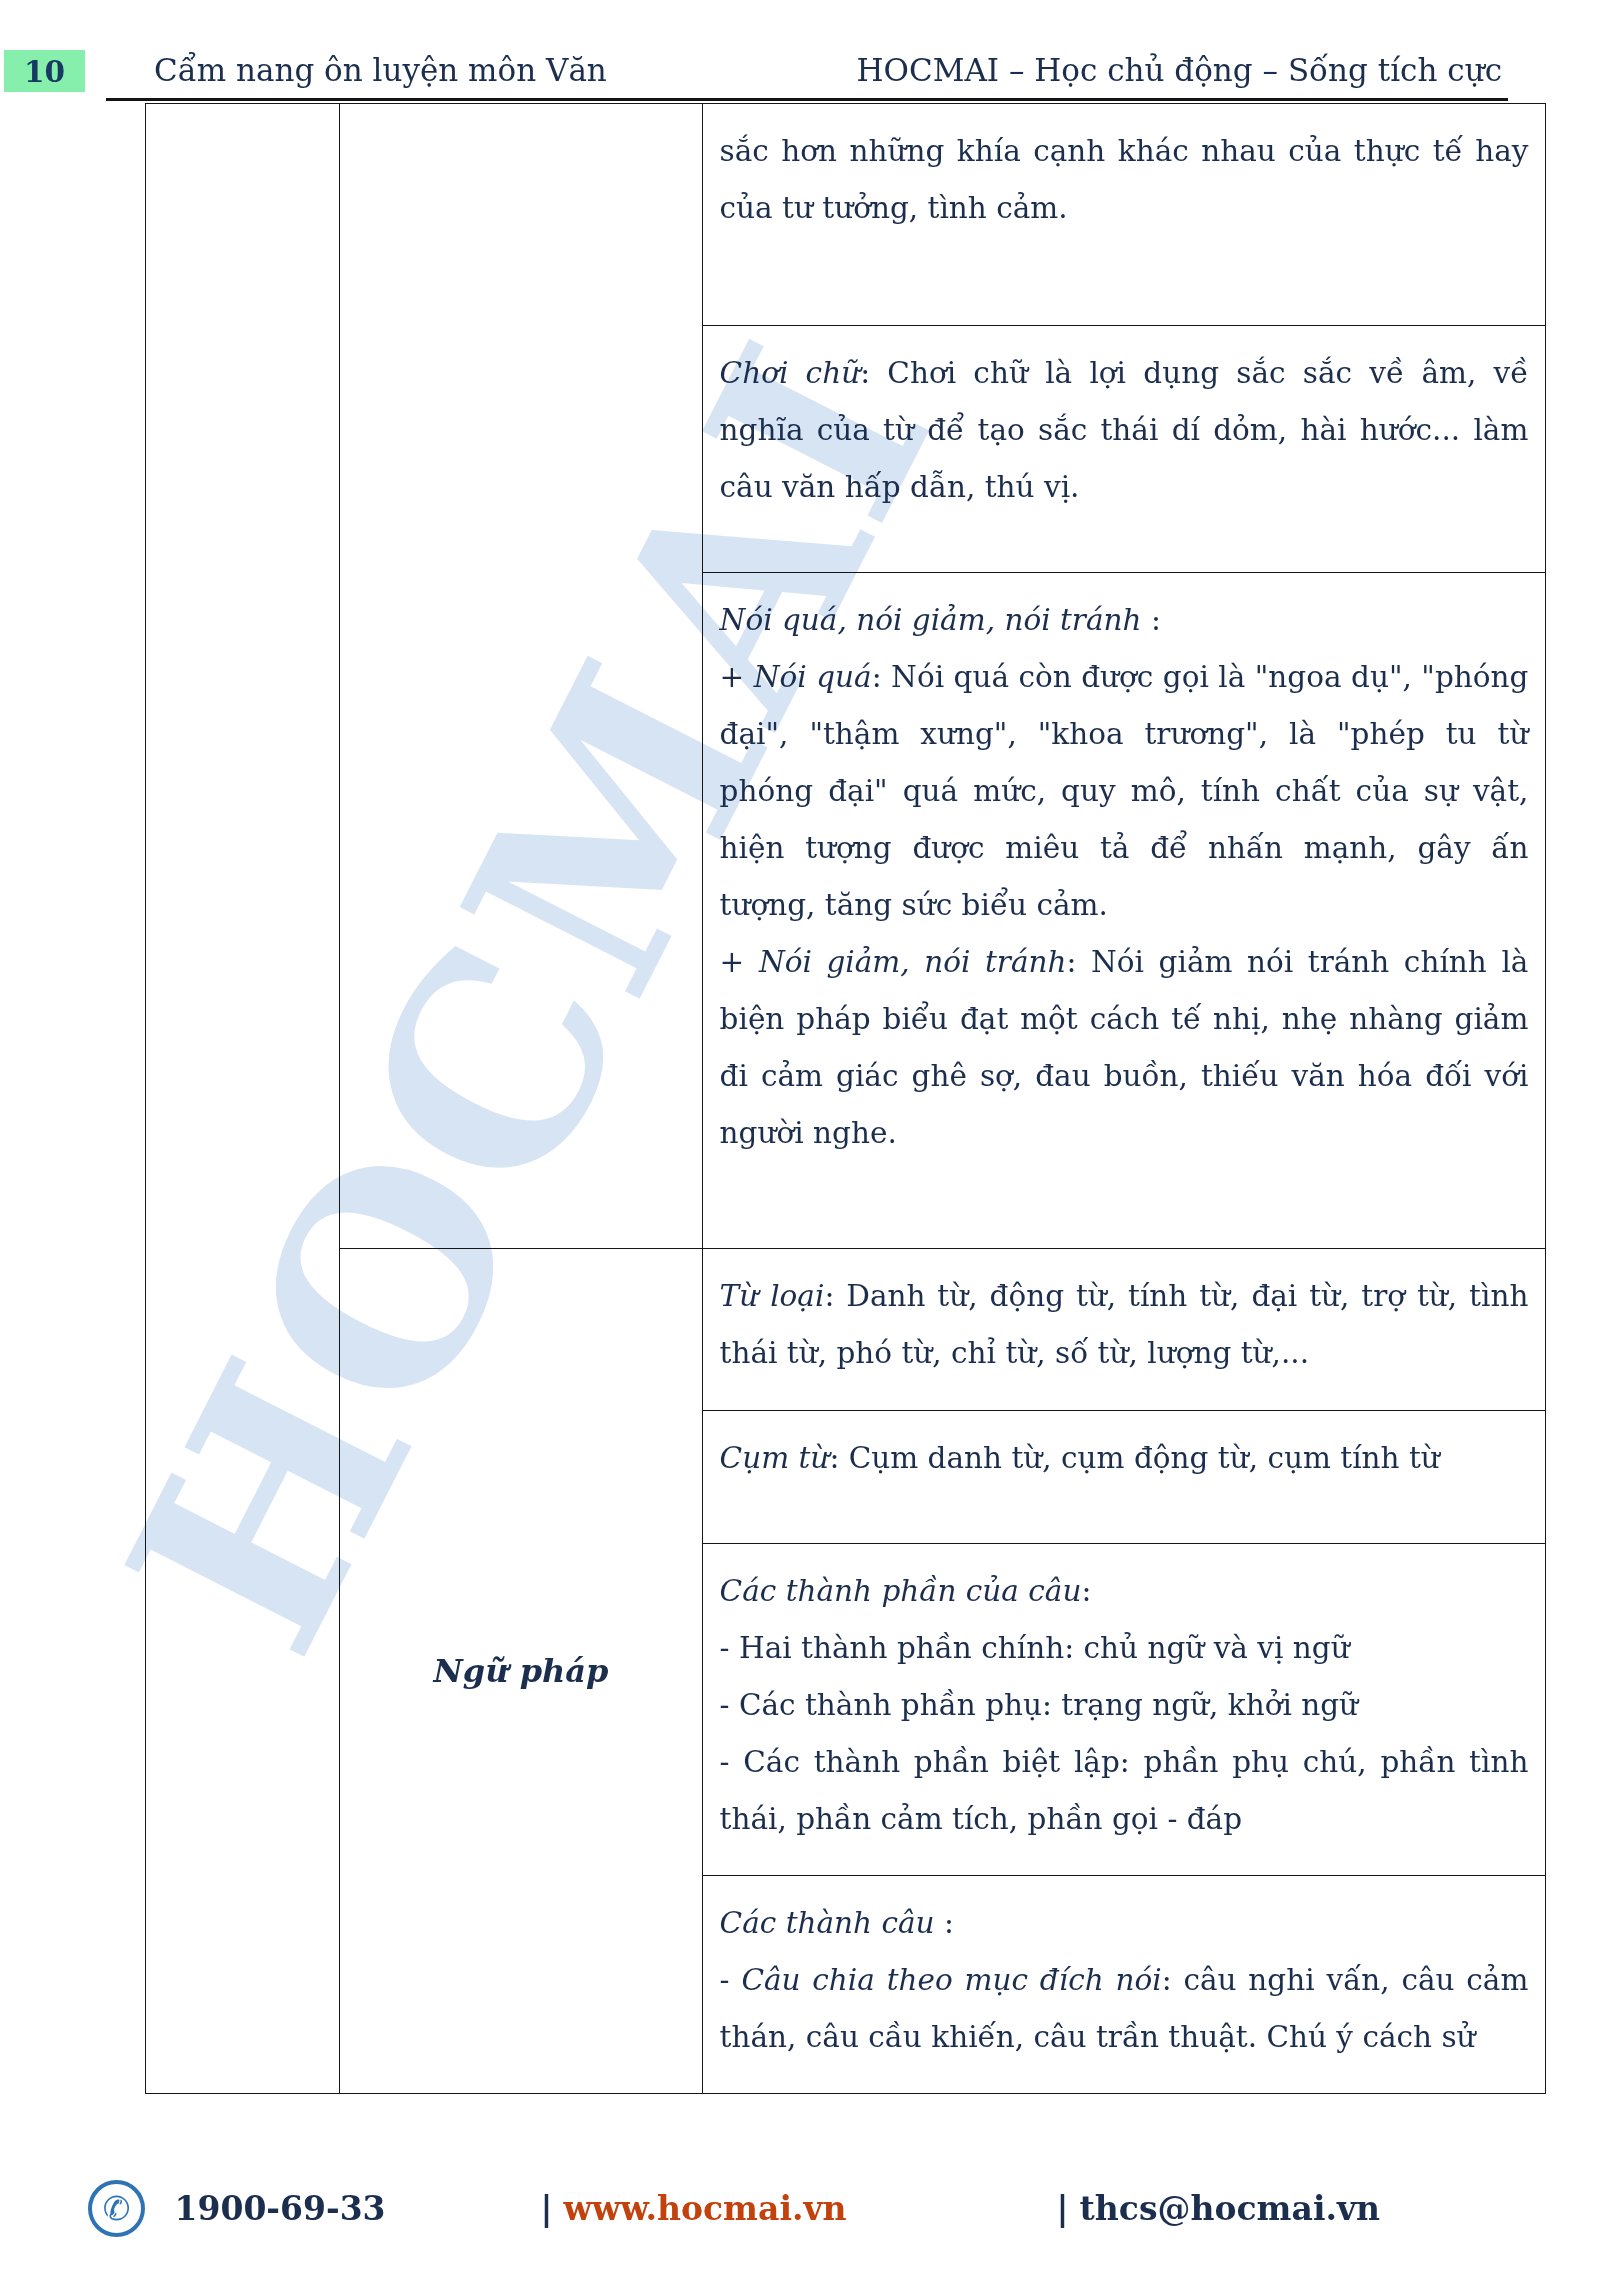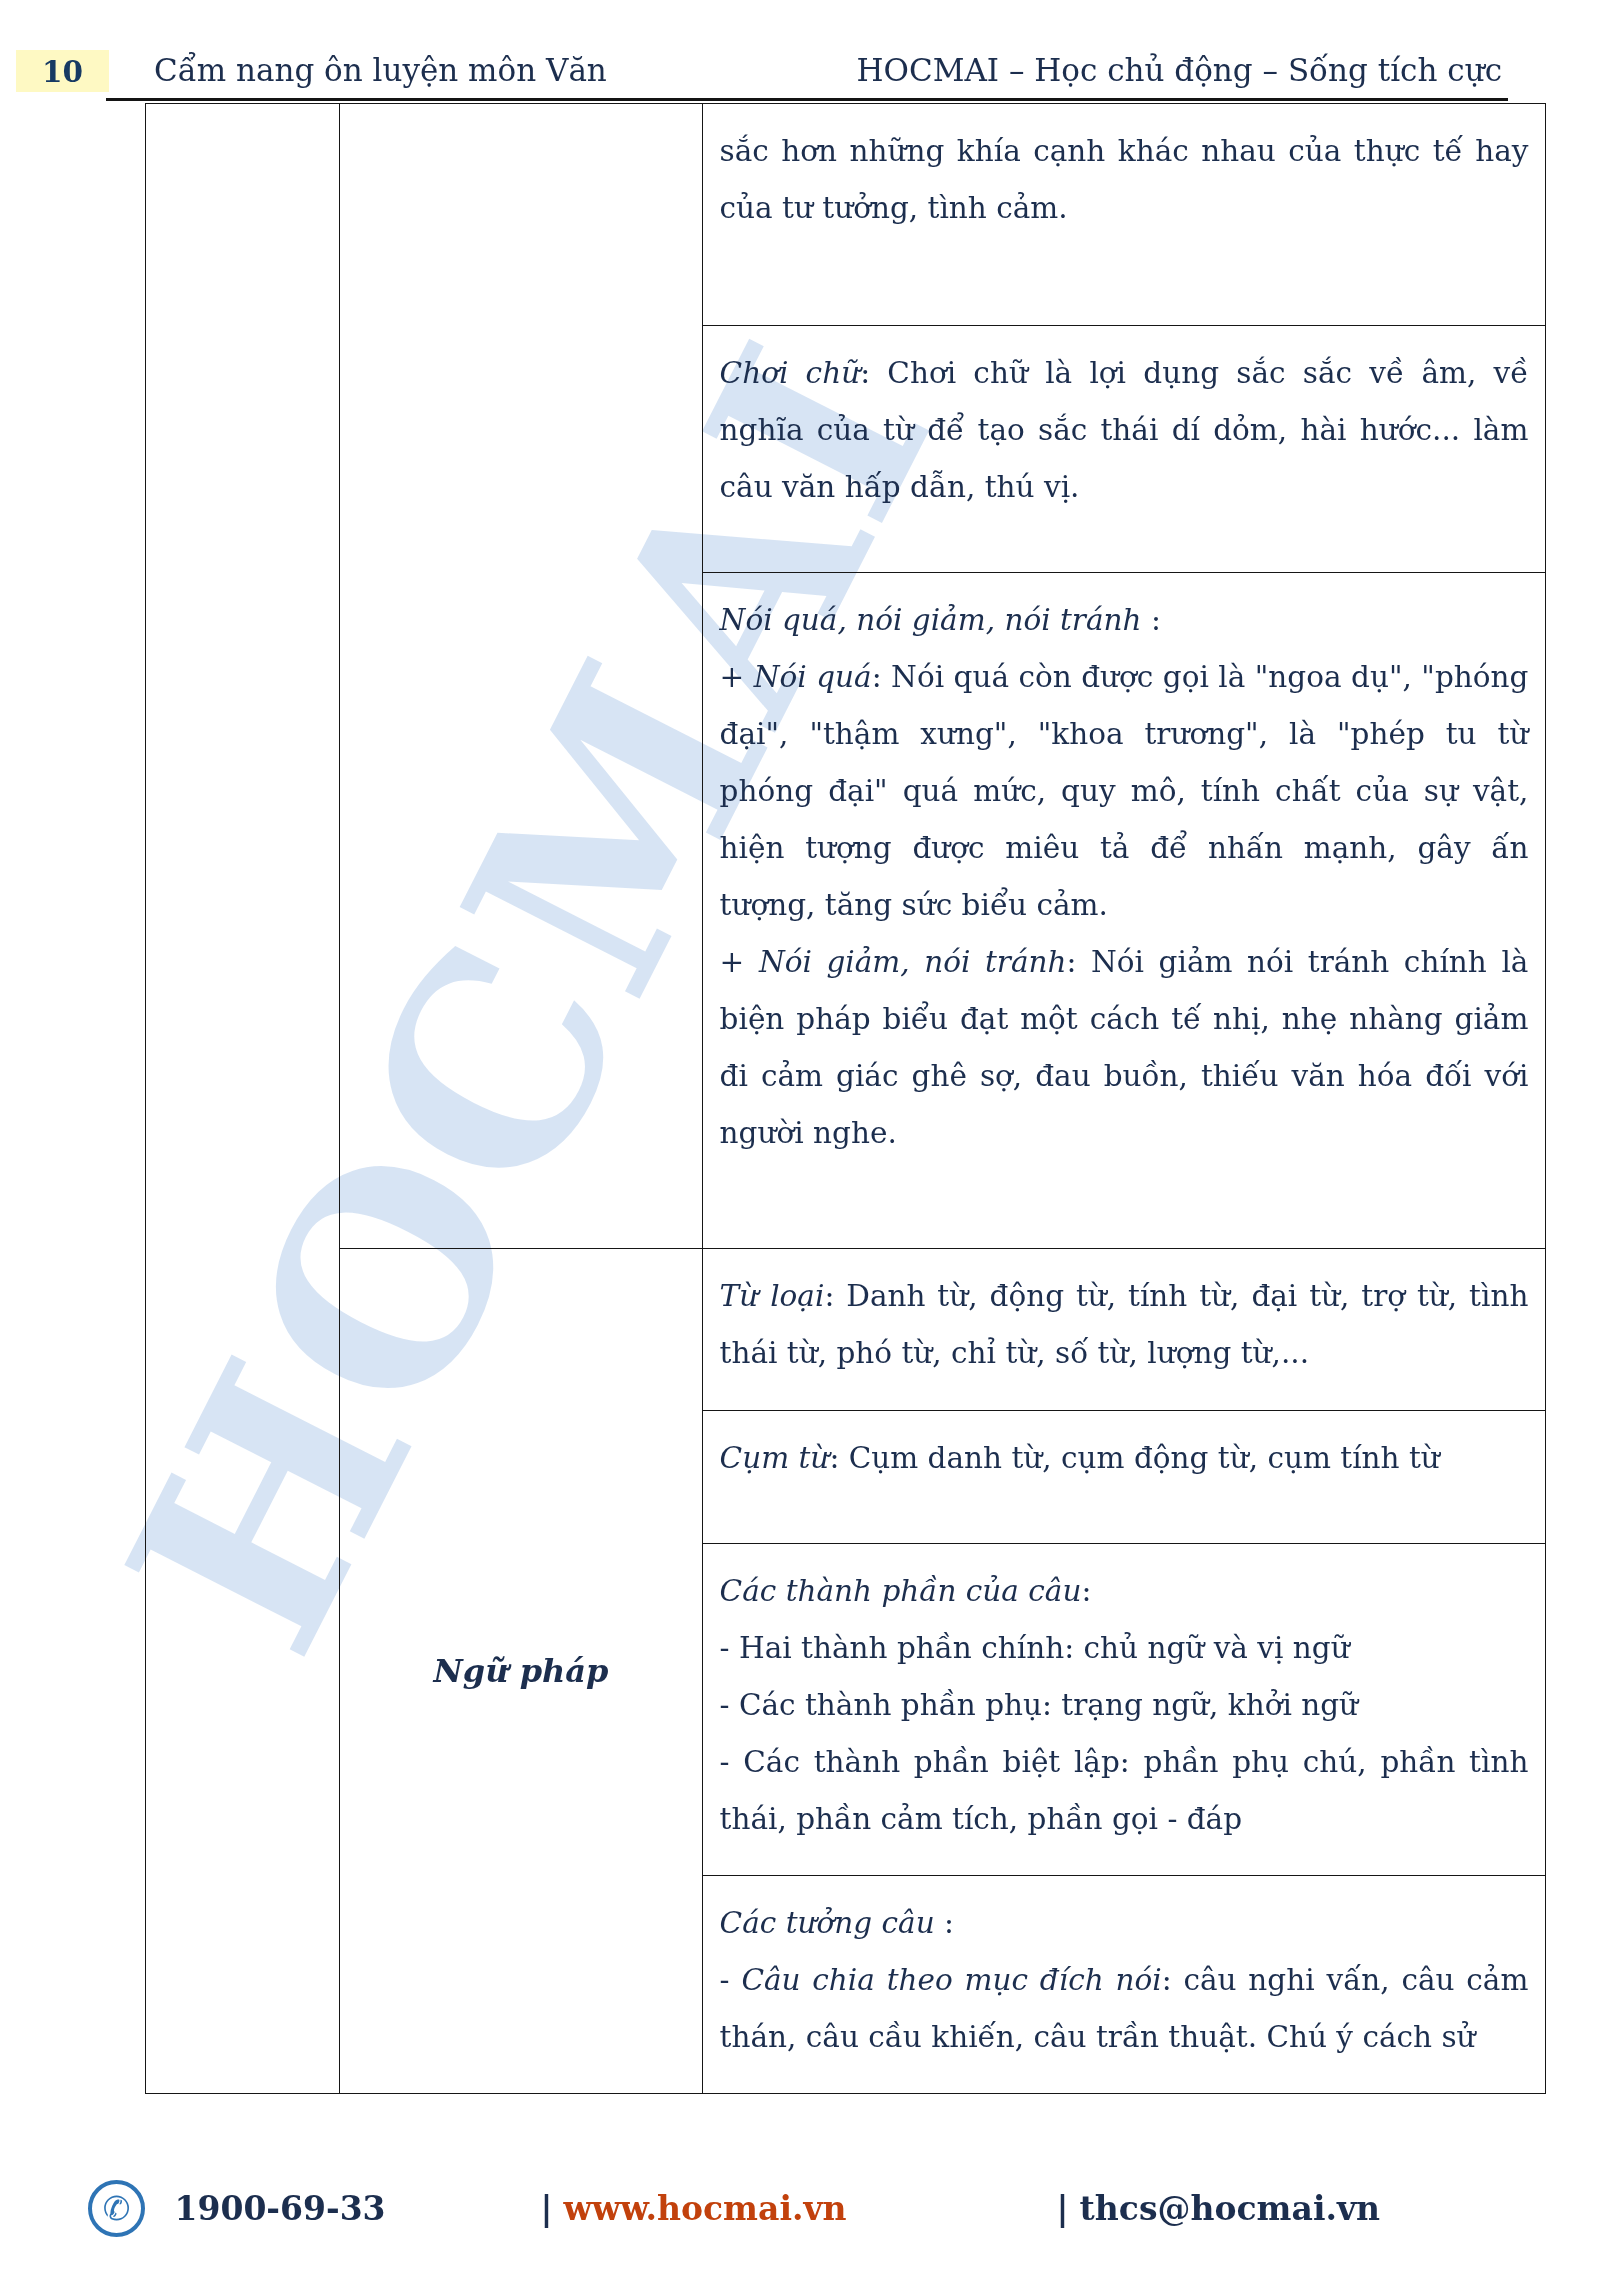--- a/index.html
+++ b/index.html
@@ -4,22 +4,22 @@
 <style>
   * { margin:0; padding:0; box-sizing:border-box; }
   html,body { background:#ffffff; }
   body {
     width:1613px; height:2290px; position:relative; overflow:hidden;
     font-family:"DejaVu Serif","Liberation Serif",serif;
     color:#1c2e4e;
   }
   
   .page-badge {
-    position:absolute; left:16px; top:50px; width:93px; height:42px;
-    background:#fef9c3; color:#173a63; font-weight:bold; font-size:29.5px;
+    position:absolute; left:4px; top:50px; width:81px; height:42px;
+    background:#86efac; color:#173a63; font-weight:bold; font-size:29.5px;
     display:flex; align-items:center; justify-content:center;
   }
   .header-left  { position:absolute; left:154px; top:52px; font-size:31px; }
   .header-right { position:absolute; right:111px; top:52px; font-size:31px; }
   .header-rule  { position:absolute; left:106px; right:105px; top:98px; height:2.8px; background:#141414; }
   
   .watermark {
     position:absolute; left:531px; top:997px; z-index:0;
     transform:translate(-50%,-50%) rotate(-63deg);
     font-size:277px; font-weight:bold; white-space:nowrap;
@@ -110,21 +110,21 @@
   <tr>
     <td class="h6">
       <p class="cellp"><span></span><span class="it">Các thành phần của câu</span><span>:</span></p>
       <p class="cellp"><span></span><span class="it"></span><span>- Hai thành phần chính: chủ ngữ và vị ngữ</span></p>
       <p class="cellp"><span></span><span class="it"></span><span>- Các thành phần phụ: trạng ngữ, khởi ngữ</span></p>
       <p class="cellp"><span></span><span class="it"></span><span>- Các thành phần biệt lập: phần phụ chú, phần tình thái, phần cảm tích, phần gọi - đáp</span></p>
     </td>
   </tr>
   <tr>
     <td class="h7">
-      <p class="cellp"><span></span><span class="it">Các tưởng câu</span><span> :</span></p>
+      <p class="cellp"><span></span><span class="it">Các thành câu</span><span> :</span></p>
       <p class="cellp"><span>- </span><span class="it">Câu chia theo mục đích nói</span><span>: câu nghi vấn, câu cảm thán, câu cầu khiến, câu trần thuật. Chú ý cách sử</span></p>
     </td>
   </tr>
 </tbody>
   </table>
 
 <div class="footer">
   <div class="phone-icon">✆</div>
   <span class="txt phone">1900-69-33</span>
   <span class="txt web-group">

